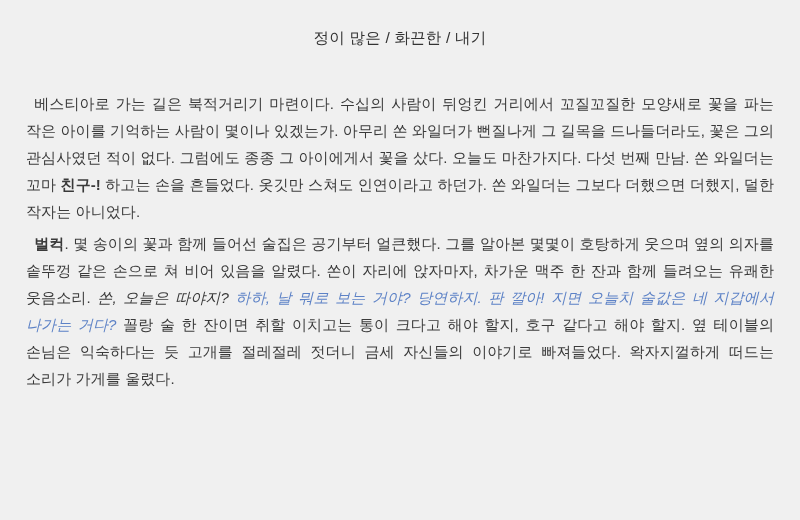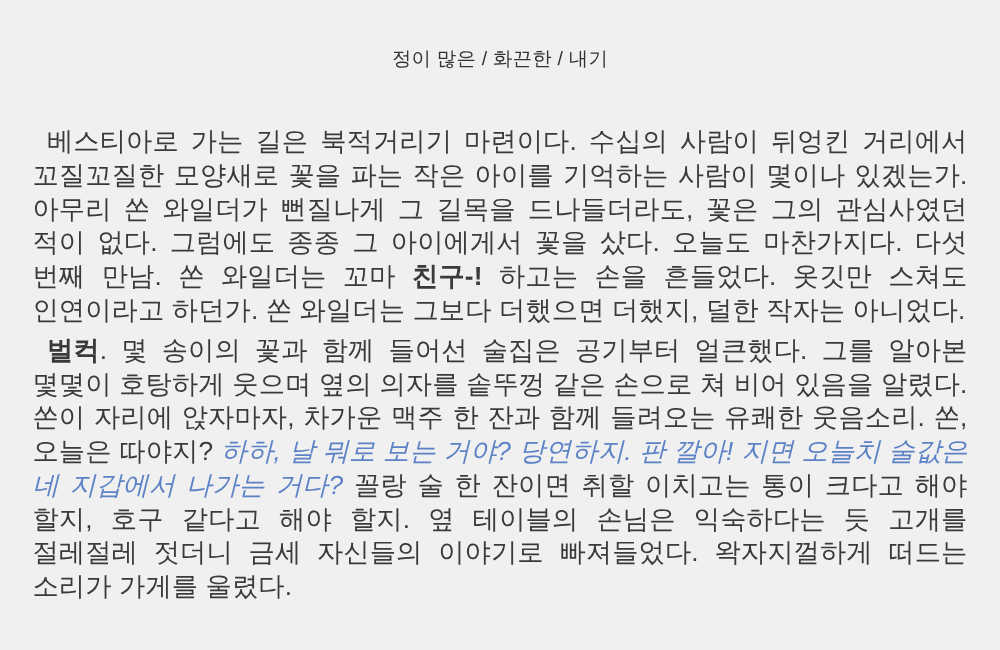--- a/index.html
+++ b/index.html
@@ -11,45 +11,45 @@
     height: 520px;
     overflow: hidden;
     background: #f0f0f0;
     font-family: "Liberation Sans", "DejaVu Sans", sans-serif;
     color: #3a3a3a;
   }
   .page {
     box-sizing: border-box;
     width: 800px;
     height: 520px;
-    padding: 40px 26px 0 26px;
+    padding: 30px 26px 0 26px;
   }
   .story-title {
     text-align: center;
     font-size: 15.5px;
     font-weight: 400;
     line-height: 16px;
     margin: 0 0 44px 0;
     color: #333333;
     letter-spacing: 0.2px;
   }
   .story-body {
-    font-size: 21px;
+    font-size: 15px;
     line-height: 27px;
     text-align: justify;
     word-break: keep-all;
     letter-spacing: 0.1px;
   }
   .story-paragraph {
     margin: 0 0 5px 0;
     text-indent: 0.55em;
   }
   .seg { font-style: normal; font-weight: 400; }
   .seg-bold { font-weight: 700; }
-  .seg-italic { }
+  .seg-italic { font-style: italic; }
   .seg-blue-italic {
     font-style: italic;
     color: var(--accent-blue, #5d82c6);
   }
 </style>
 </head>
 <body style="background: rgb(240, 240, 240); color: rgb(58, 58, 58);">
 
 <div class="page">
   <h1 class="story-title">정이 많은 / 화끈한 / 내기</h1>

